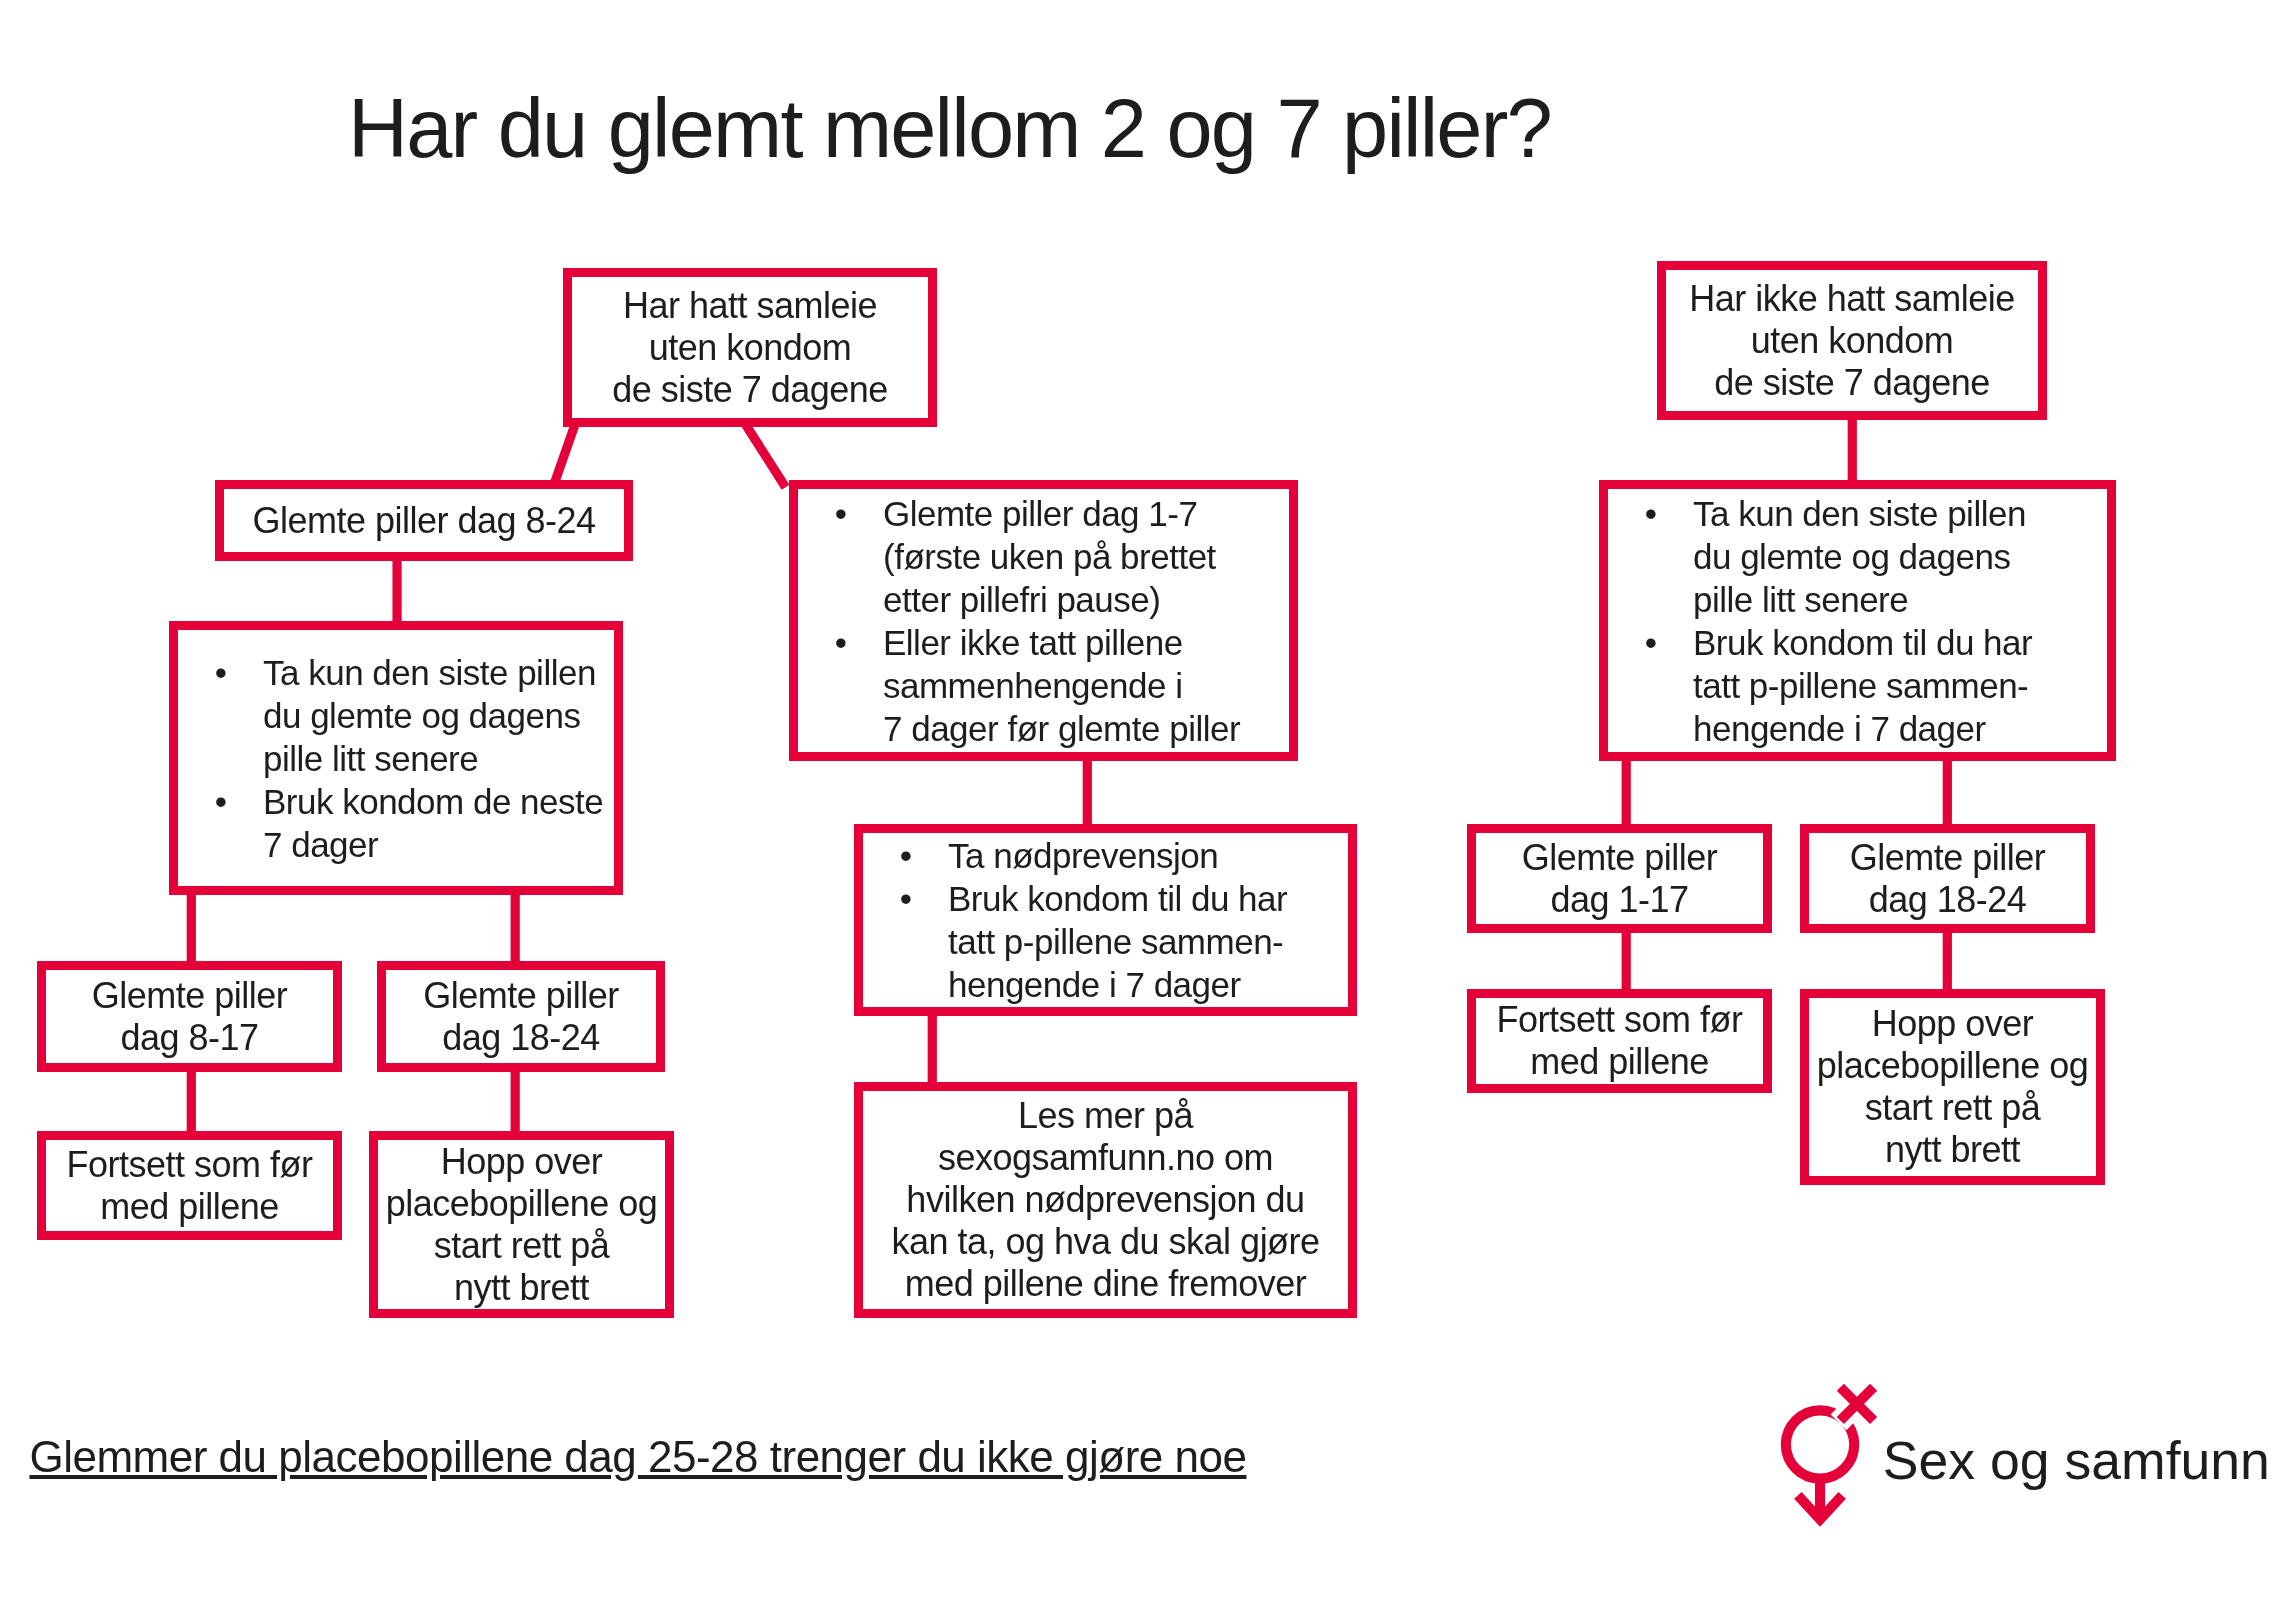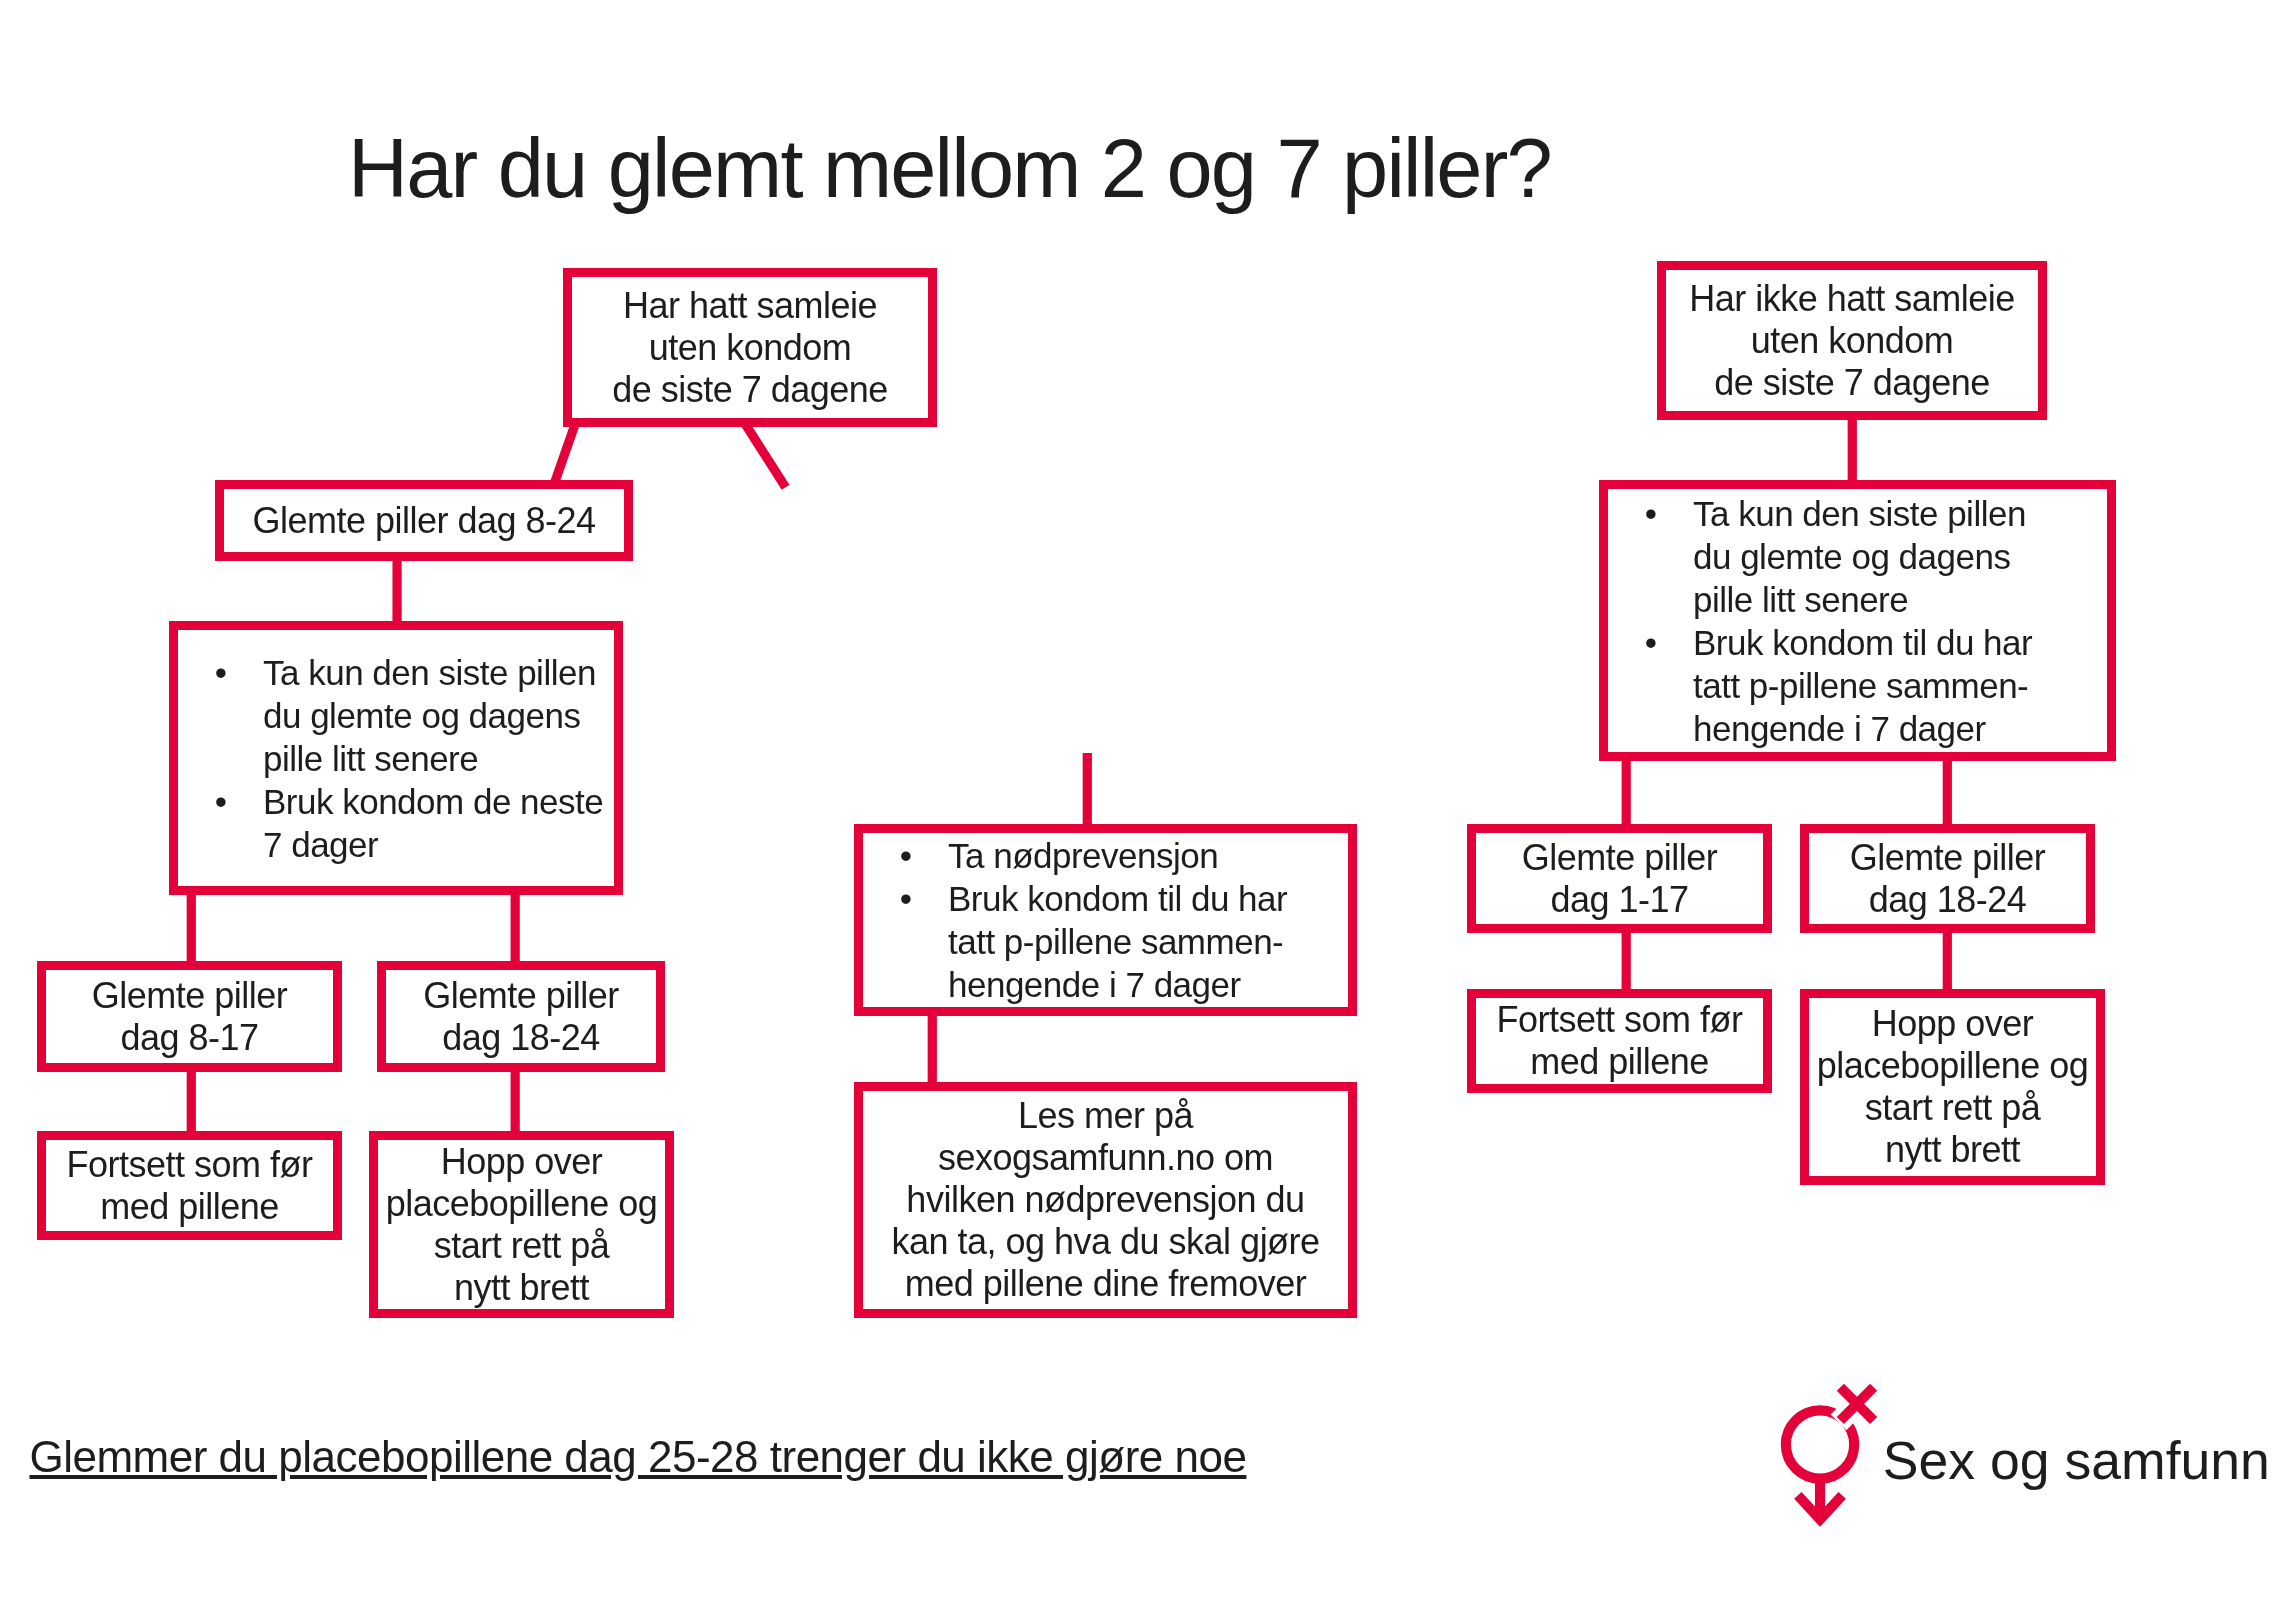--- a/index.html
+++ b/index.html
@@ -6,21 +6,21 @@
     --red:#e40038;
     --ink:#1d1d1b;
   }
   html,body{margin:0;padding:0;background:#fff;}
   .canvas{
     position:relative;width:2289px;height:1613px;background:#fff;overflow:hidden;
     font-family:"Liberation Sans","DejaVu Sans",sans-serif;color:var(--ink);
   }
   .page-title{
     position:absolute;left:0;top:81px;width:1899px;text-align:center;
-    font-size:83px;font-weight:500;letter-spacing:-1.8px;white-space:nowrap;margin-top:40px;
+    font-size:83px;font-weight:500;letter-spacing:-1.8px;white-space:nowrap;
   }
   .connectors{position:absolute;left:0;top:0;z-index:0;}
   .box{
     position:absolute;box-sizing:border-box;background:#fff;border:9.2px solid var(--red);
     z-index:1;display:flex;align-items:center;justify-content:center;
     font-size:36px;line-height:42px;letter-spacing:-0.5px;text-align:center;
     white-space:pre-line;
   }
   .box.bullets{justify-content:flex-start;text-align:left;}
   .box.bullets ul{
@@ -94,20 +94,30 @@
 med pillene</div>
 
   <div class="box" style="left:377px;top:961px;width:288px;height:111px">Glemte piller
 dag 18-24</div>
 
   <div class="box" style="left:369px;top:1131px;width:305px;height:187px">Hopp over
 placebopillene og
 start rett på
 nytt brett</div>
 
+  <div class="box bullets" style="left:789px;top:480px;width:509px;height:281px">
+    <ul>
+      <li>Glemte piller dag 1-7
+(første uken på brettet
+etter pillefri pause)</li>
+      <li>Eller ikke tatt pillene
+sammenhengende i
+7 dager før glemte piller</li>
+    </ul>
+  </div>
 
   <div class="box bullets" style="left:854px;top:824px;width:503px;height:192px">
     <ul>
       <li>Ta nødprevensjon</li>
       <li>Bruk kondom til du har
 tatt p-pillene sammen-
 hengende i 7 dager</li>
     </ul>
   </div>
 

